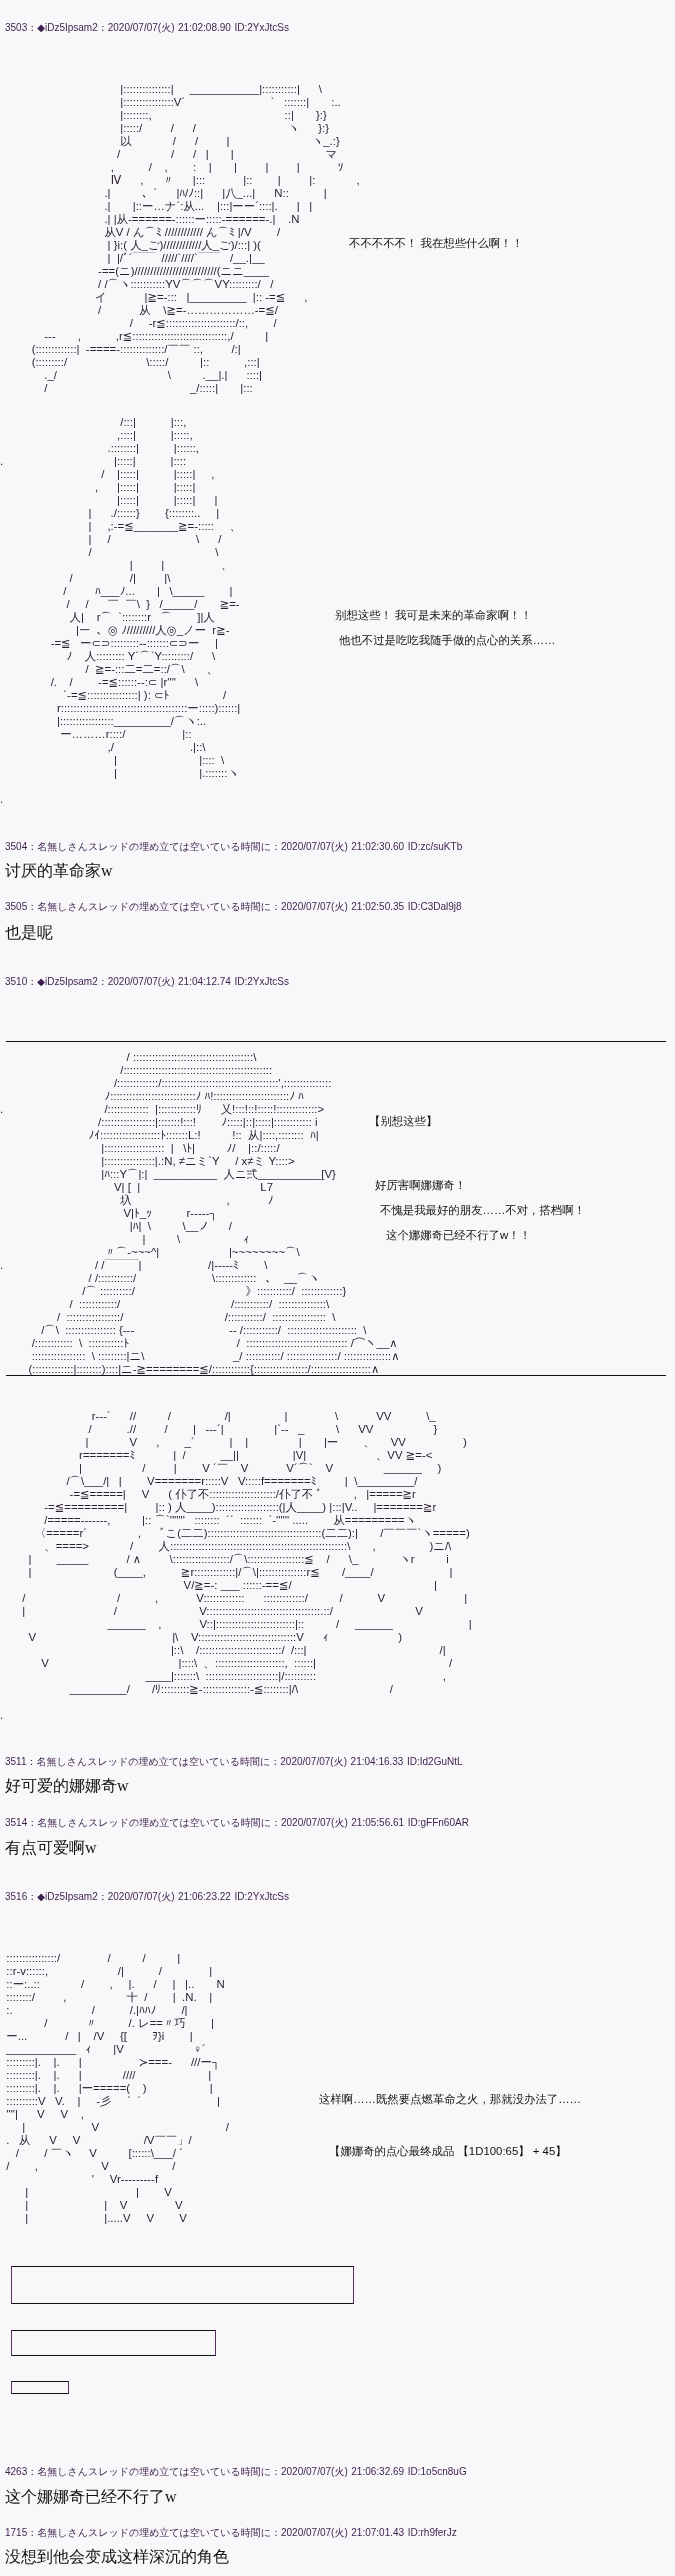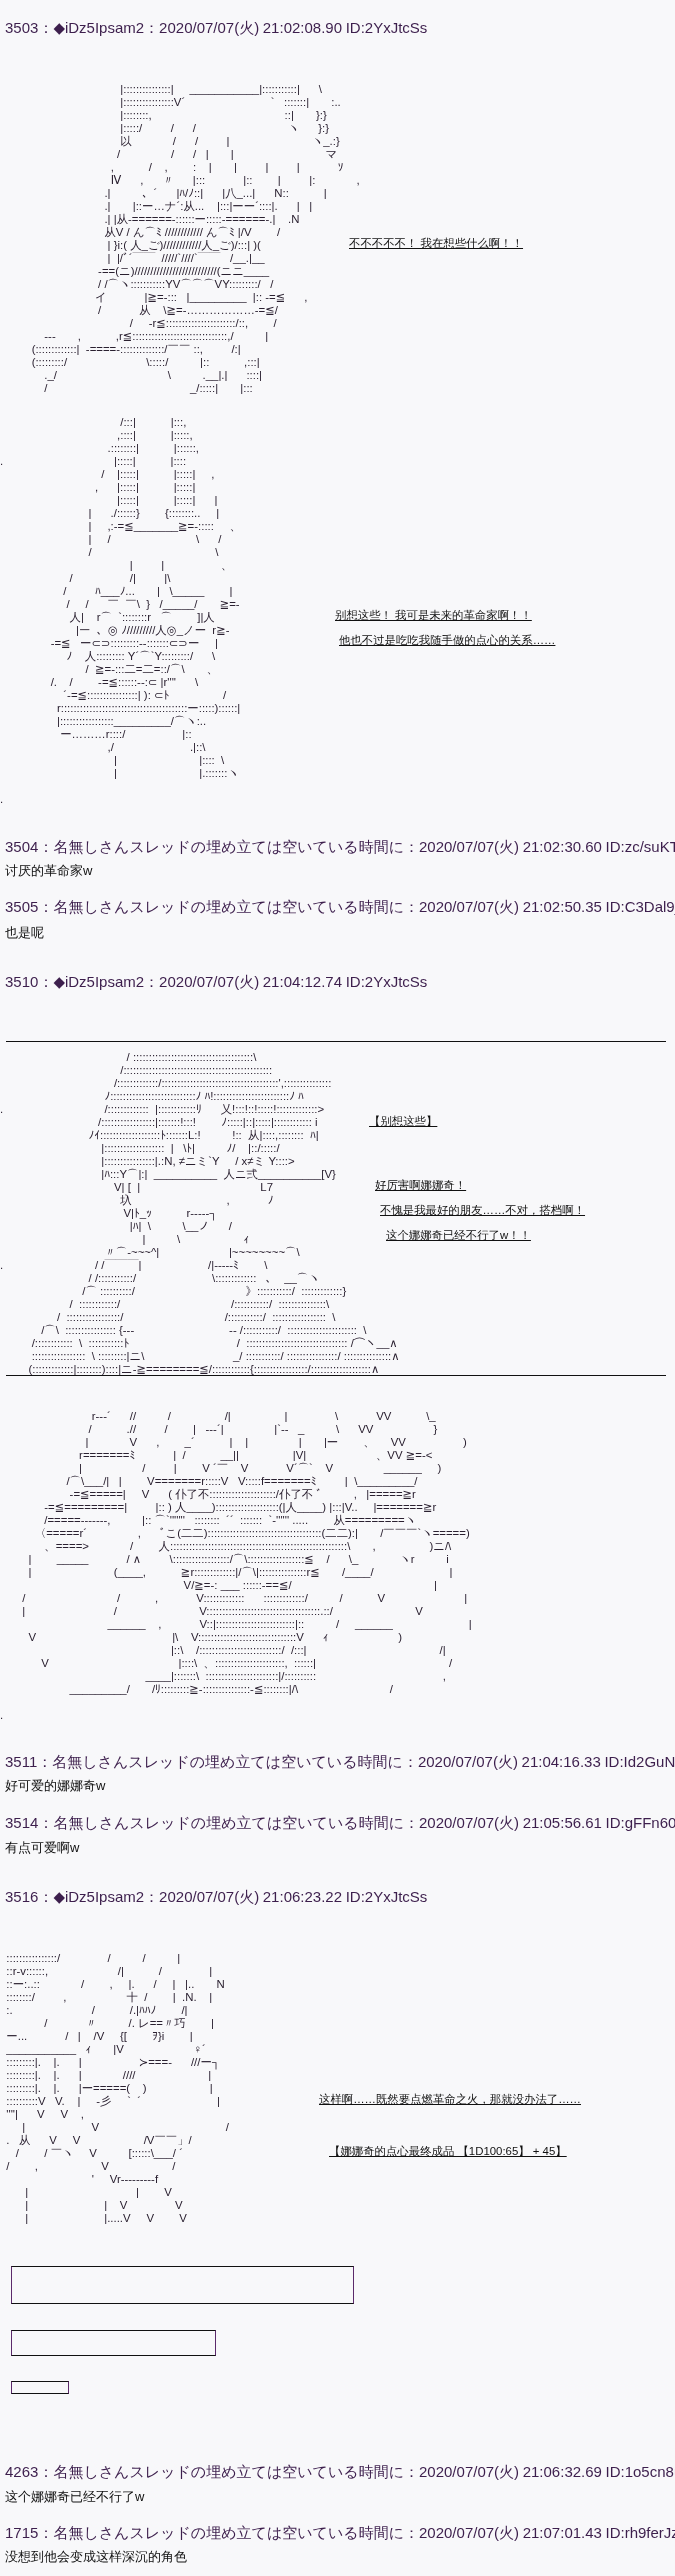--- a/index.html
+++ b/index.html
@@ -3,36 +3,36 @@
 <meta charset="utf-8">
 <style>
   html, body { margin: 0; padding: 0; }
   body {
     width: 676px; height: 2576px; position: relative; overflow: hidden;
     background: #f8f8fa;
     font-family: "Liberation Sans", "DejaVu Sans", sans-serif;
   }
   .post { position: static; }
   .hdr {
-    position: absolute; left: 5px; font-size: 15px; line-height: 13px;
+    position: absolute; left: 5px; font-size: 10px; line-height: 13px;
     color: #3d1f4d; white-space: nowrap;
   }
   .hdr .sp { margin-left: 3.6px; }
   .body-text {
-    position: absolute; left: 5px; font-size: 13px; line-height: 13px;
-    color: #111111; white-space: nowrap;
+    position: absolute; left: 5px; font-size: 16px; line-height: 13px;
+    color: #111111; white-space: nowrap; font-family: Liberation Serif, serif;
   }
   .aa {
     position: absolute; left: 0; margin: 0;
     font-family: "Liberation Sans", "DejaVu Sans", sans-serif;
     font-size: 11.4px; line-height: 13px; color: #2a2030; white-space: pre;
   }
   .dlg {
     position: absolute; font-size: 11.4px; line-height: 13px;
-    color: #111111; white-space: nowrap; text-decoration: underline;
+    color: #111111; white-space: nowrap;
   }
   .rule { position: absolute; left: 5.7px; width: 660px; height: 1.4px; background: #111111; }
   .box {
     position: absolute; left: 10.7px; box-sizing: border-box;
     border-top: 1.4px solid #111111; border-bottom: 1.4px solid #111111;
     border-left: 0.7px solid #5b2a6b; border-right: 0.7px solid #5b2a6b;
   }
 </style>
 </head>
 <body>

